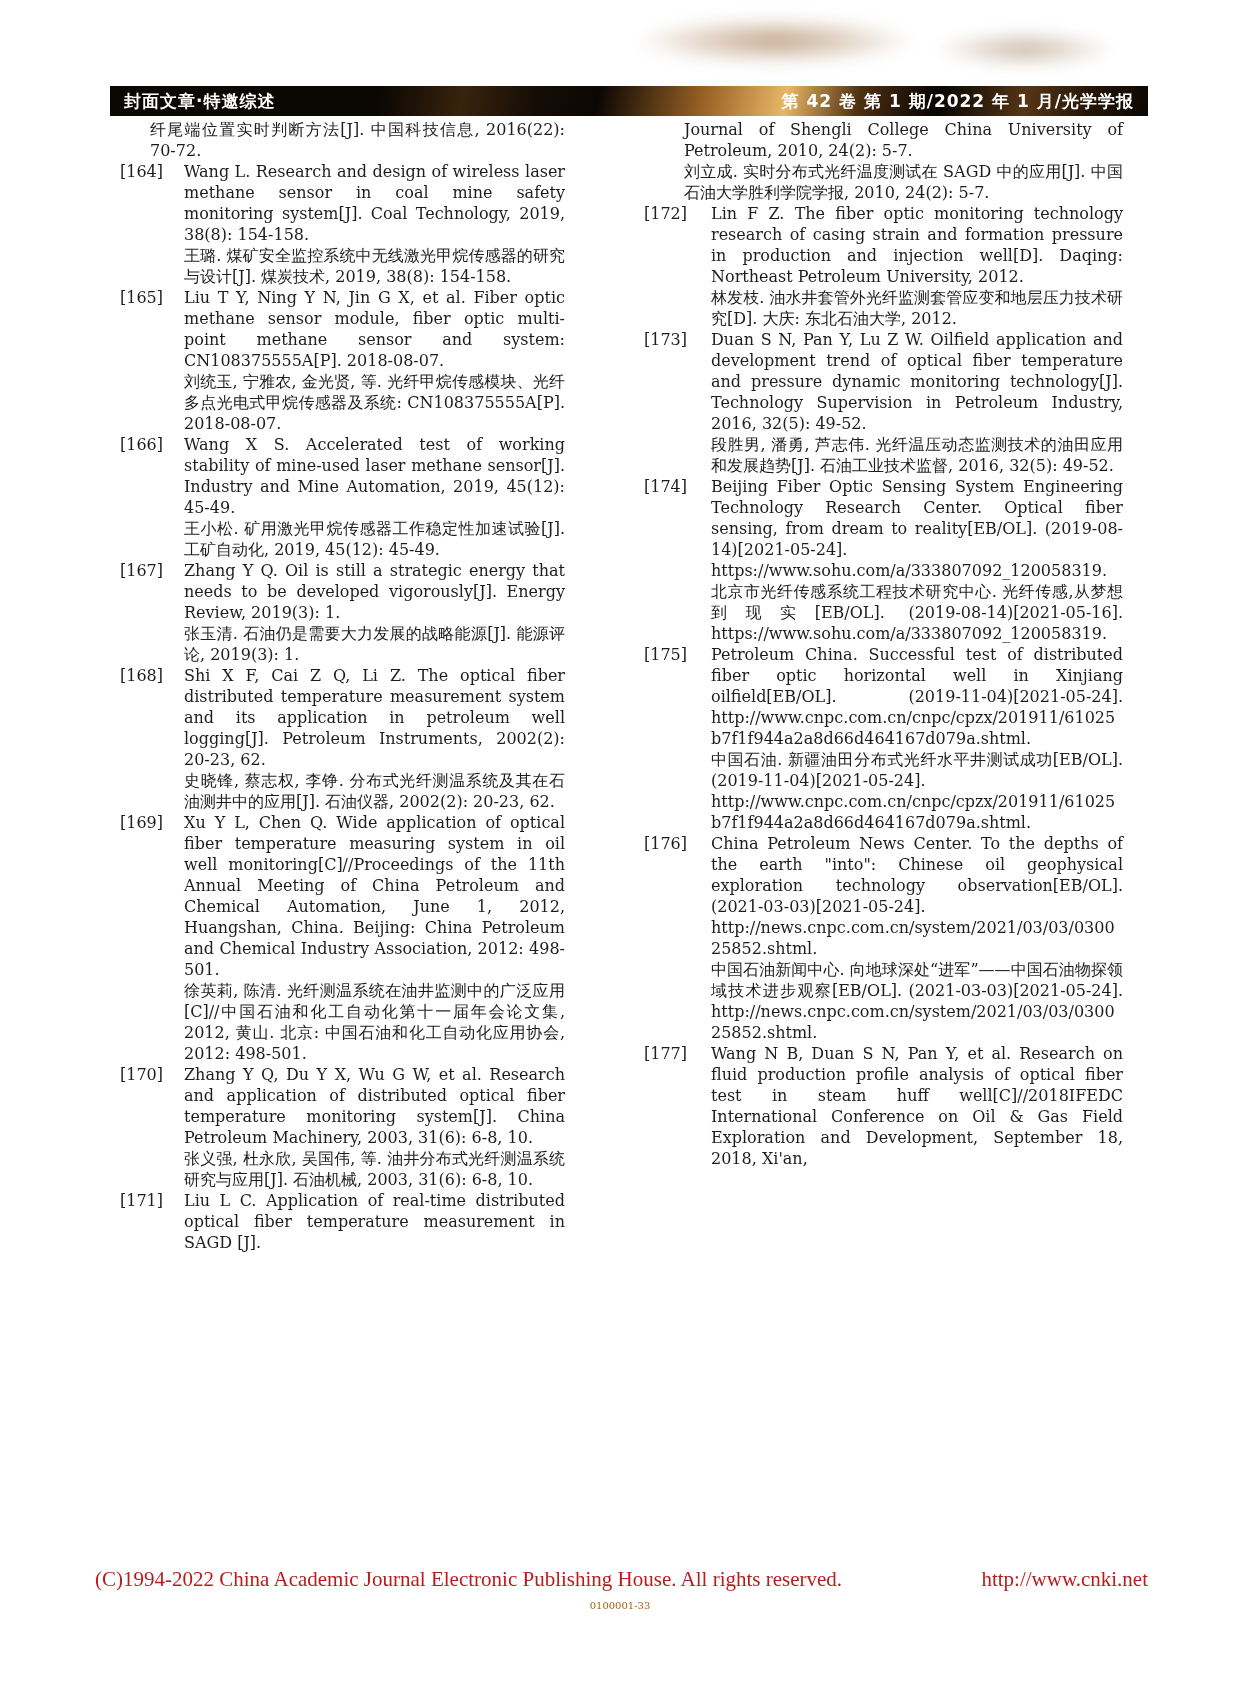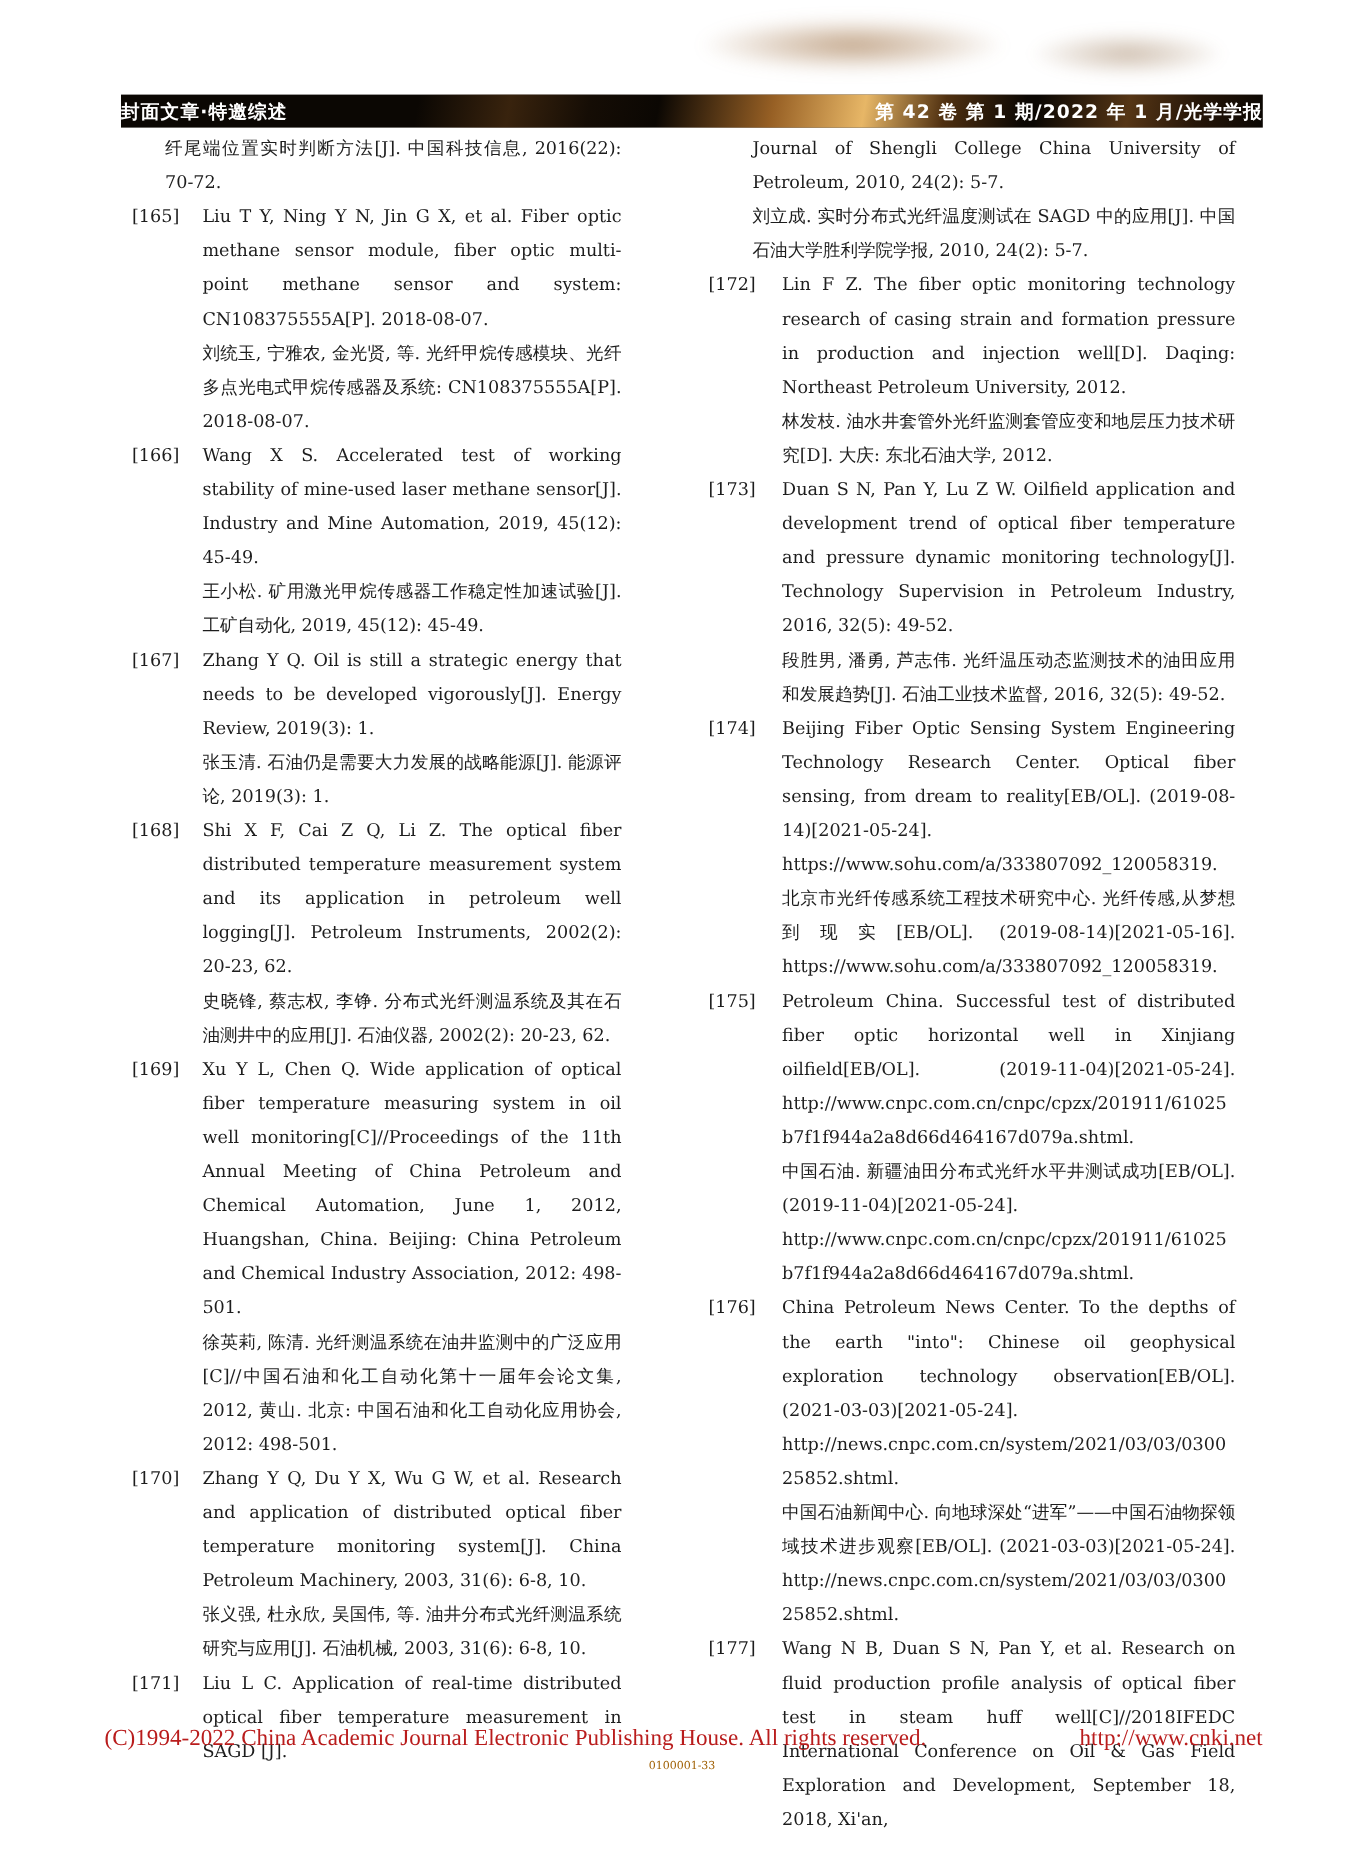--- a/index.html
+++ b/index.html
@@ -7,30 +7,30 @@
   body{position:relative;background:#ffffff;font-family:"DejaVu Serif","Liberation Serif",serif;color:#1d1d1d;overflow:hidden}
 
   .smudge{position:absolute;left:575px;top:6px;width:400px;height:70px;
     background:radial-gradient(ellipse 50% 50% at 50% 50%,rgba(146,94,43,.55),rgba(146,94,43,0) 70%);
     filter:blur(7px)}
   .smudge2{position:absolute;left:935px;top:28px;width:180px;height:42px;
     background:radial-gradient(ellipse,rgba(120,75,30,.35),rgba(120,75,30,0) 70%);
     filter:blur(6px)}
 
   .header-bar{position:absolute;left:110px;top:86px;width:1038px;height:30px;
-    display:flex;justify-content:space-between;align-items:center;padding:0 0;
+    display:flex;justify-content:space-between;align-items:center;padding:0 14px;
     background:
       linear-gradient(100deg,rgba(0,0,0,0) 26%,rgba(94,58,22,.55) 34%,rgba(40,24,9,.35) 41%,rgba(0,0,0,0) 47%),
       linear-gradient(100deg,rgba(0,0,0,0) 47%,rgba(186,118,45,.80) 57%,rgba(243,192,108,.95) 65%,rgba(136,82,28,.55) 72%,rgba(0,0,0,0) 79%),
       linear-gradient(100deg,rgba(0,0,0,0) 80%,rgba(160,100,40,.50) 88%,rgba(70,40,14,.45) 94%,rgba(0,0,0,0) 100%),
       #0b0703}
   .header-title{font-family:"DejaVu Sans","Liberation Sans",sans-serif;font-weight:bold;
     font-size:17px;color:#ffffff;letter-spacing:1px;white-space:nowrap}
 
-  .col{position:absolute;top:119px;font-size:16px;line-height:31px}
+  .col{position:absolute;top:119px;font-size:16px;line-height:21px}
   .col-left{left:120px;width:445px}
   .col-right{left:644px;width:479px}
 
   .ref{display:flex;align-items:flex-start}
   .ref-label{flex:0 0 64px}
   .col-right .ref-label{flex:0 0 67px}
   .ref-body{flex:1;min-width:0}
   .ref-body p{text-align:justify;overflow-wrap:anywhere;margin:0}
   .col-left .ref.cont .ref-body{margin-left:30px}
   .col-right .ref.cont .ref-body{margin-left:40px}
@@ -49,20 +49,27 @@
 
 <div class="header-bar">
   <div class="header-title">封面文章·特邀综述</div>
   <div class="header-title">第 42 卷 第 1 期/2022 年 1 月/光学学报</div>
 </div>
 
 <div class="col col-left">
     <div class="ref cont">
       <div class="ref-body">
         <p>纤尾端位置实时判断方法[J]. 中国科技信息, 2016(22): 70-72.</p>
+      </div>
+    </div>
+    <div class="ref">
+      <div class="ref-label">[164]</div>
+      <div class="ref-body">
+        <p>Wang L. Research and design of wireless laser methane sensor in coal mine safety monitoring system[J]. Coal Technology, 2019, 38(8): 154-158.</p>
+        <p>王璐. 煤矿安全监控系统中无线激光甲烷传感器的研究与设计[J]. 煤炭技术, 2019, 38(8): 154-158.</p>
       </div>
     </div>
     <div class="ref">
       <div class="ref-label">[165]</div>
       <div class="ref-body">
         <p>Liu T Y, Ning Y N, Jin G X, et al. Fiber optic methane sensor module, fiber optic multi-point methane sensor and system: CN108375555A[P]. 2018-08-07.</p>
         <p>刘统玉, 宁雅农, 金光贤, 等. 光纤甲烷传感模块、光纤多点光电式甲烷传感器及系统: CN108375555A[P]. 2018-08-07.</p>
       </div>
     </div>
     <div class="ref">

